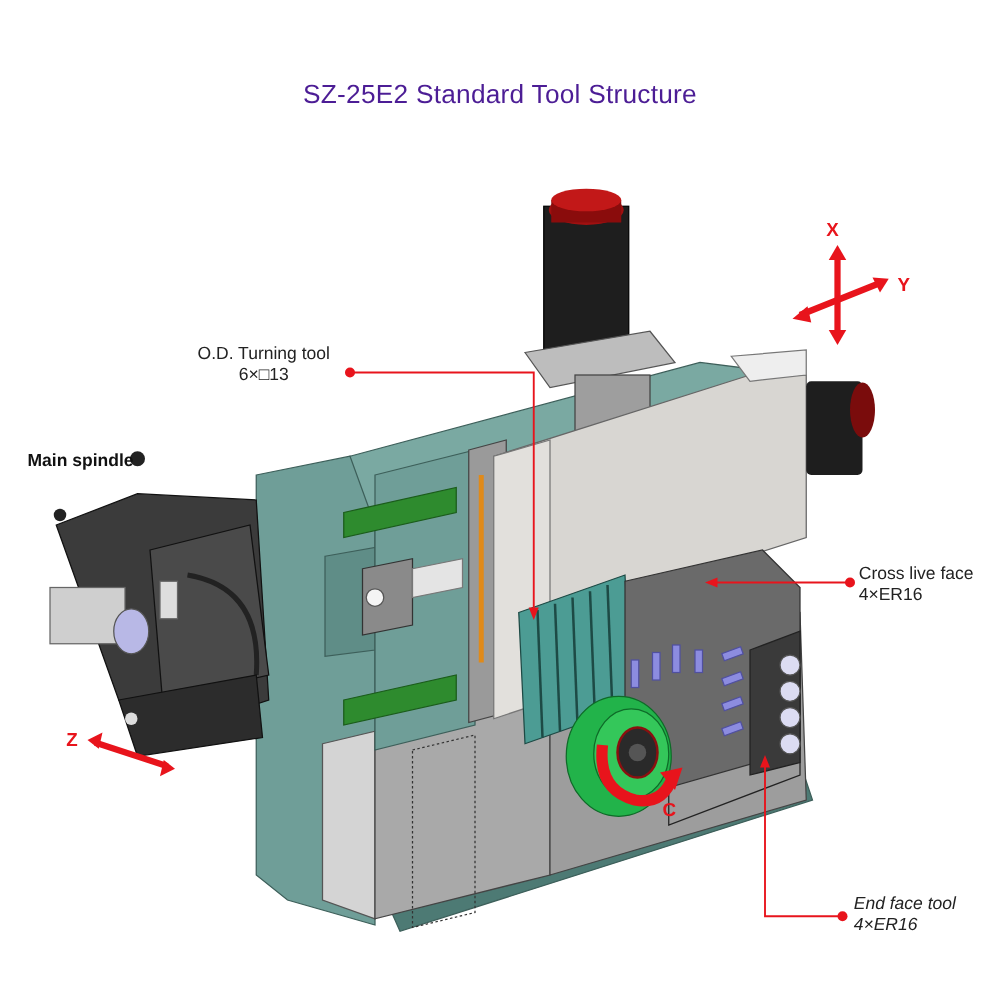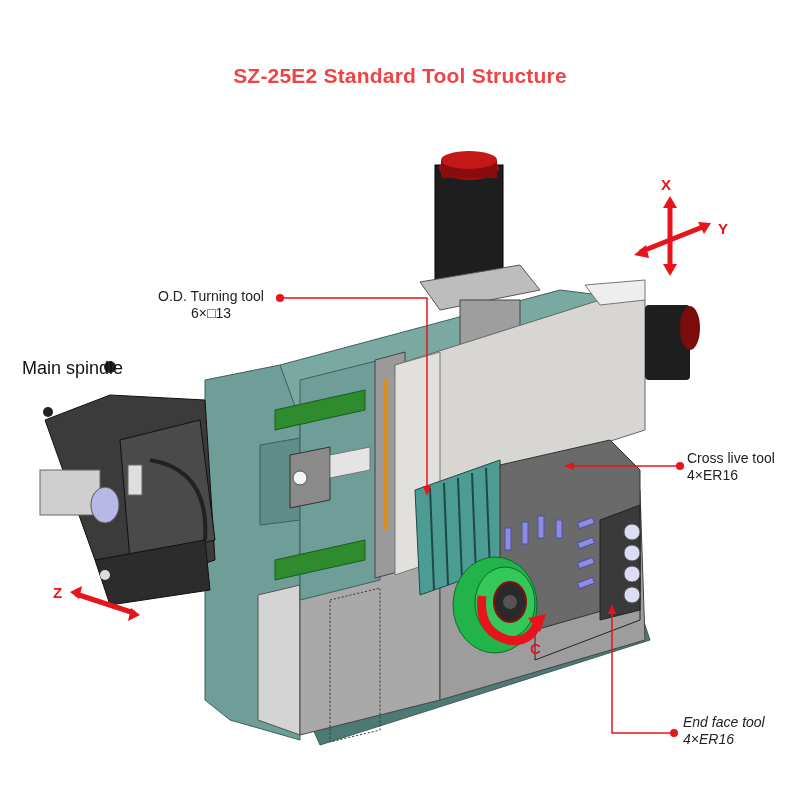--- a/index.html
+++ b/index.html
@@ -1,19 +1,19 @@
 <!DOCTYPE html>
 <html><head>
   <meta charset="utf-8">
   <style>
     html, body { margin: 0; padding: 0; background: #ffffff; }
     body { width: 800px; height: 800px; position: relative; overflow: hidden; font-family: "Liberation Sans", sans-serif; }
-    .title { position: absolute; left: 0; top: 64px; width: 800px; text-align: center; font-weight: bold; font-size: 21px; color: #ef4444; letter-spacing: 0.2px; }
+    .title { position: absolute; left: 0; top: 64px; width: 800px; text-align: center; font-weight: normal; font-size: 21px; color: #4c1d95; letter-spacing: 0.2px; }
     .label { position: absolute; font-size: 14px; color: #222; line-height: 17px; }
-    .label.bold { font-weight: normal; font-size: 18px; color: #111; }
+    .label.bold { font-weight: bold; font-size: 14px; color: #111; }
     .center { text-align: center; }
     .axis { position: absolute; font-weight: bold; font-size: 15px; color: #e8141c; }
     svg.machine { position: absolute; left: 0; top: 0; }
   </style>
 </head>
 <body>
 
 <div class="title">SZ-25E2 Standard Tool Structure</div>
 
 <svg class="machine" width="800" height="800" viewBox="0 0 800 800">
@@ -148,27 +148,27 @@
     <polygon points="427,496 423,486 431,486"></polygon>
     <circle cx="680" cy="466" r="4"></circle>
     <polygon points="564,466 574,462 574,470"></polygon>
     <circle cx="674" cy="733" r="4"></circle>
     <polygon points="612,604 608,614 616,614"></polygon>
   </g>
 </svg>
 
 <div class="label bold" style="left:22px; top:360px;">Main spindle</div>
 
-<div class="label center" style="left:146px; top:288px; width:130px;">
+<div class="label center" style="left:146px; top:274px; width:130px;">
   <div>O.D. Turning tool</div>
   <div>6×□13</div>
 </div>
 
 <div class="label" style="left:687px; top:450px;">
-  <div>Cross live tool</div>
+  <div>Cross live face</div>
   <div>4×ER16</div>
 </div>
 
 <div class="label" style="left:683px; top:714px;font-style:italic;">
   <div>End face tool</div>
   <div>4×ER16</div>
 </div>
 
 <div class="axis" style="left:661px; top:176px;">X</div>
 <div class="axis" style="left:718px; top:220px;">Y</div>

